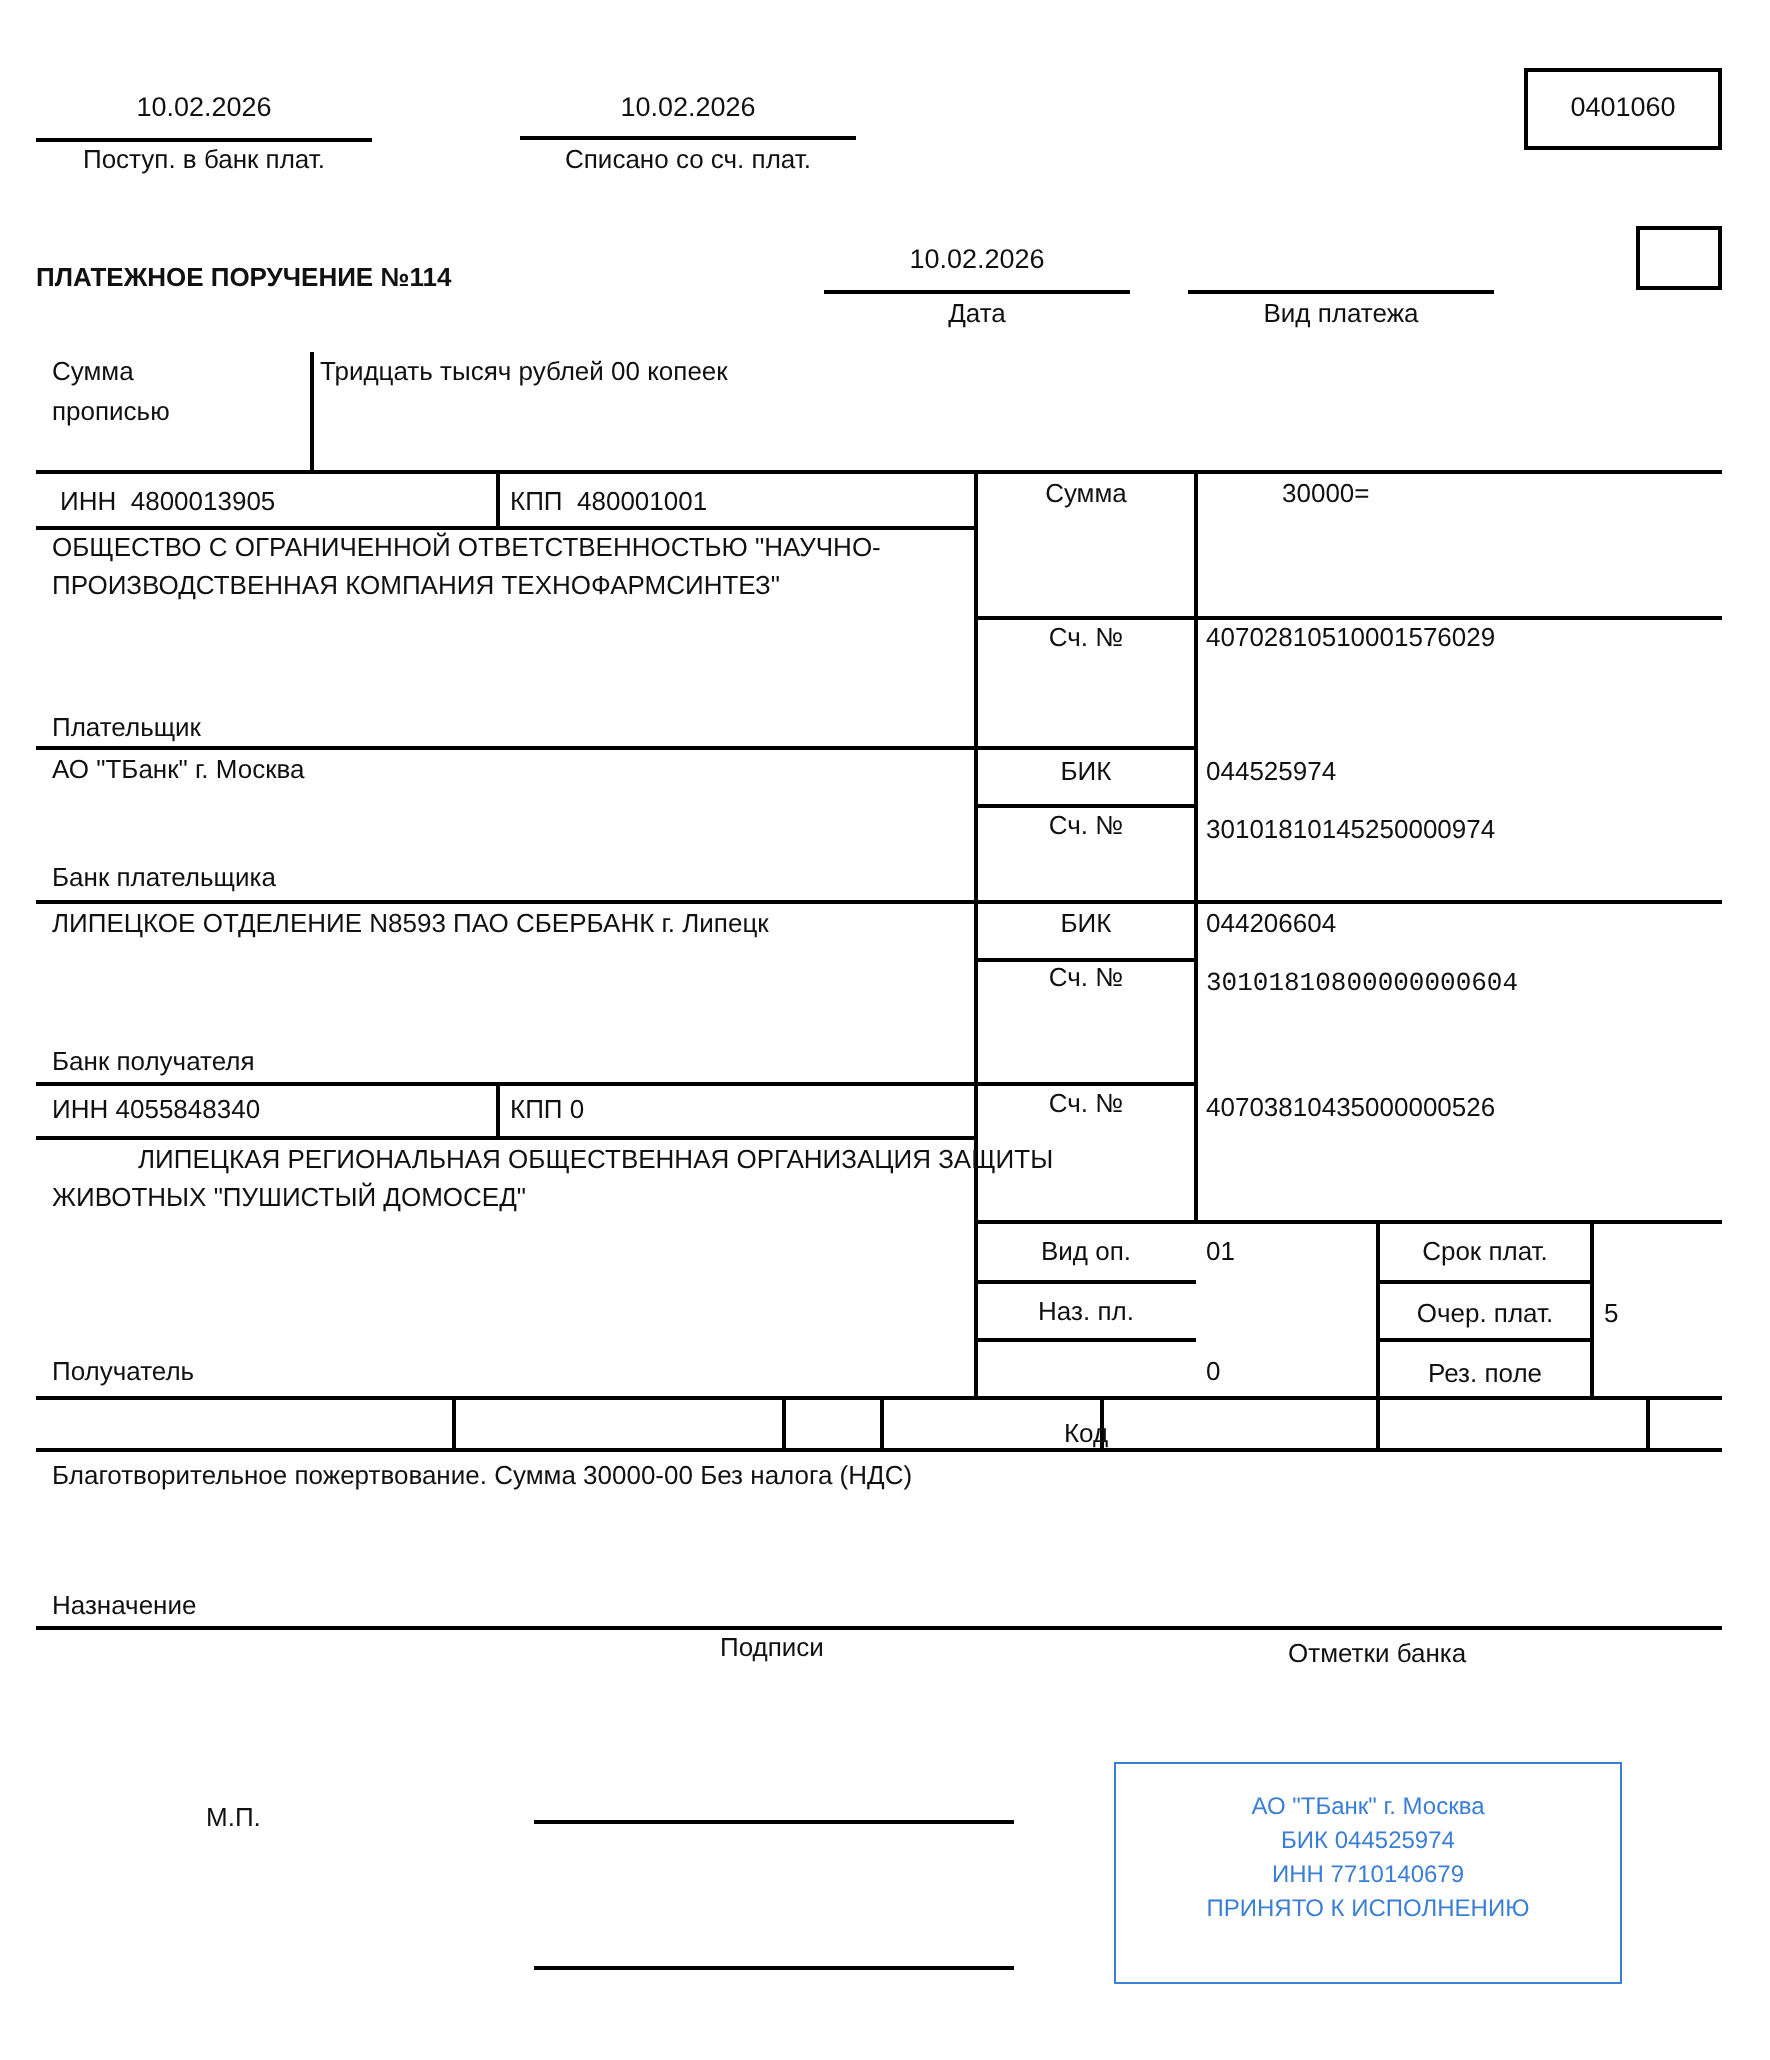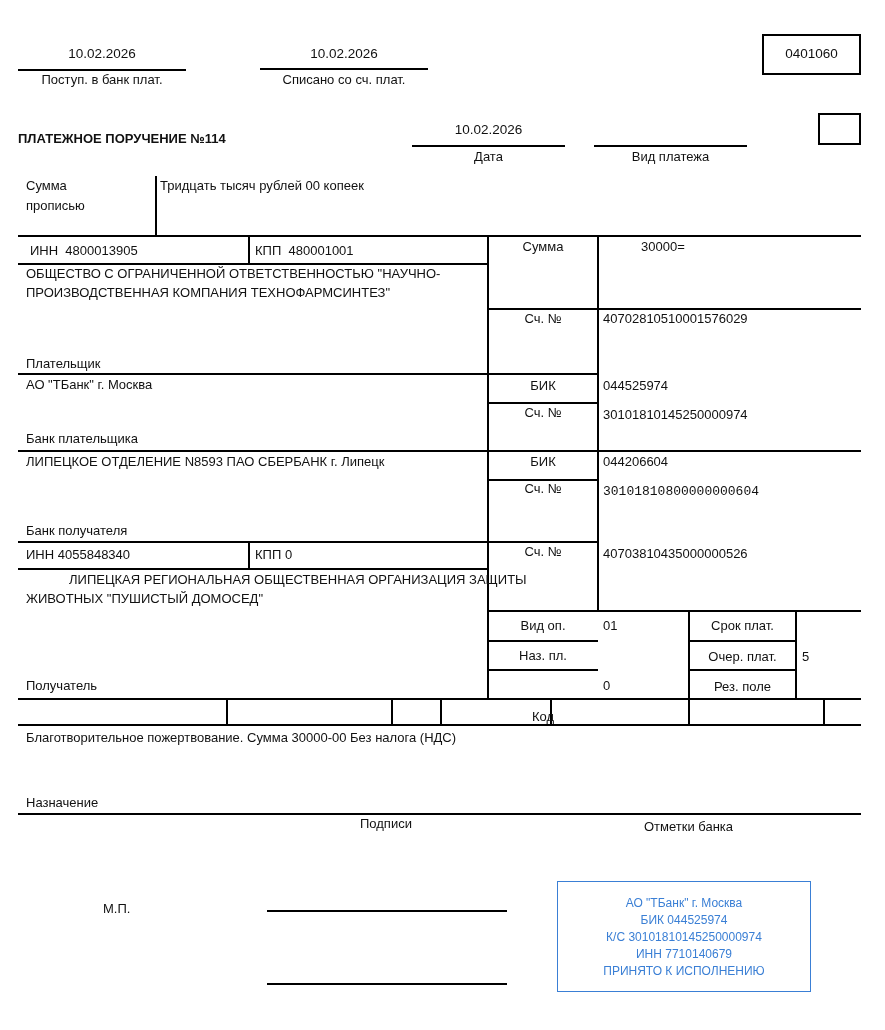--- a/index.html
+++ b/index.html
@@ -135,16 +135,15 @@
 <div class="t" style="left:360px;top:816px;">Подписи</div>
 <div class="t" style="left:644px;top:819px;">Отметки банка</div>
 
 <div class="t" style="left:103px;top:901px;">М.П.</div>
 <div class="hl" style="left:267px;width:240px;top:910px;"></div>
 <div class="hl" style="left:267px;width:240px;top:983px;"></div>
 
 <div class="stamp" style="left:557px;top:881px;width:254px;height:111px;padding-top:13px;">
   <div>АО "ТБанк" г. Москва</div>
   <div>БИК 044525974</div>
-  <div>К/С 30101810145250000974</div>
   <div>ИНН 7710140679</div>
   <div>ПРИНЯТО К ИСПОЛНЕНИЮ</div>
 </div>
 
 </body></html>

